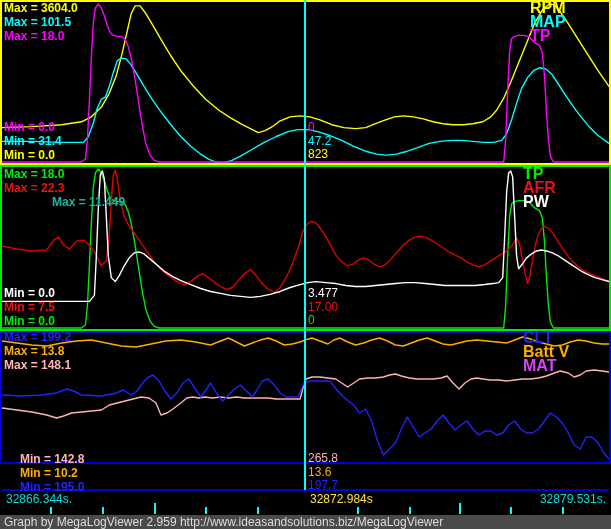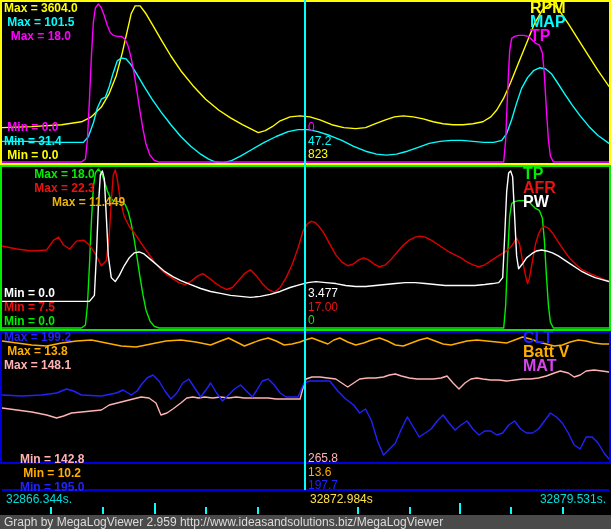--- a/index.html
+++ b/index.html
@@ -8,21 +8,21 @@
   .panel{position:absolute;left:0;width:611px;box-sizing:border-box;background:#000;border:2px solid #666;}
   #panel-top{top:0;height:165px;}
   #panel-mid{top:165px;height:166px;}
   #panel-bot{top:331px;height:133px;}
   .plot{position:absolute;left:0;top:0;width:100%;height:100%;display:block;}
   #plot-bot{height:156px;}
   .time-divider{position:absolute;left:0;top:156px;width:100%;height:2px;}
   .time-area{position:absolute;left:0;top:158px;width:100%;height:20px;}
   .time-label{position:absolute;top:1px;font-size:12px;font-weight:normal;letter-spacing:0px;}
   .tick{position:absolute;bottom:-3px;width:2px;}
-  .lblblock{position:absolute;z-index:5;text-align:center;}
+  .lblblock{position:absolute;z-index:5;}
   .lblblock span{display:block;font-size:12px;font-weight:bold;line-height:14px;white-space:pre;}
   .curblock{position:absolute;z-index:5;}
   .curblock span{display:block;font-size:12px;font-weight:normal;line-height:13.5px;white-space:pre;}
   .legend{position:absolute;z-index:5;}
   .legend span{display:block;font-size:16px;font-weight:bold;line-height:14px;white-space:pre;}
   #cursor{position:absolute;top:0;width:2px;z-index:4;}
   #statusbar{position:absolute;left:0;top:515px;width:611px;height:14px;z-index:6;}
   #statusbar span{display:block;font-size:12px;line-height:14px;color:#dcdcdc;padding-left:4px;white-space:pre;}
   polyline{fill:none;stroke-width:1.4px;stroke-linejoin:round;stroke-linecap:round;}
 </style>
@@ -90,21 +90,21 @@
   </div>
   <div class="curblock" style="left:308px;top:121px">
     <span style="color: rgb(255, 0, 255);">0</span>
     <span style="color: rgb(0, 255, 255);">47.2</span>
     <span style="color: rgb(255, 255, 0);">823</span>
   </div>
 
   <div class="lblblock" style="left:4px;top:167px">
     <span style="color: rgb(0, 238, 0);">Max = 18.0</span>
     <span style="color: rgb(238, 17, 17);">Max = 22.3</span>
-    <span style="color: #eab308; padding-left: 48px;">Max = 11.449</span>
+    <span style="color: #14b8a6; padding-left: 48px;">Max = 11.449</span>
   </div>
   <div class="legend" style="left:523px;top:167px">
     <span style="color: rgb(0, 238, 0);">TP</span>
     <span style="color: rgb(238, 17, 17);">AFR</span>
     <span style="color: rgb(255, 255, 255);">PW</span>
   </div>
   <div class="lblblock" style="left:4px;top:286px">
     <span style="color: rgb(255, 255, 255);">Min = 0.0</span>
     <span style="color: rgb(238, 17, 17);">Min = 7.5</span>
     <span style="color: rgb(0, 238, 0);">Min = 0.0</span>

